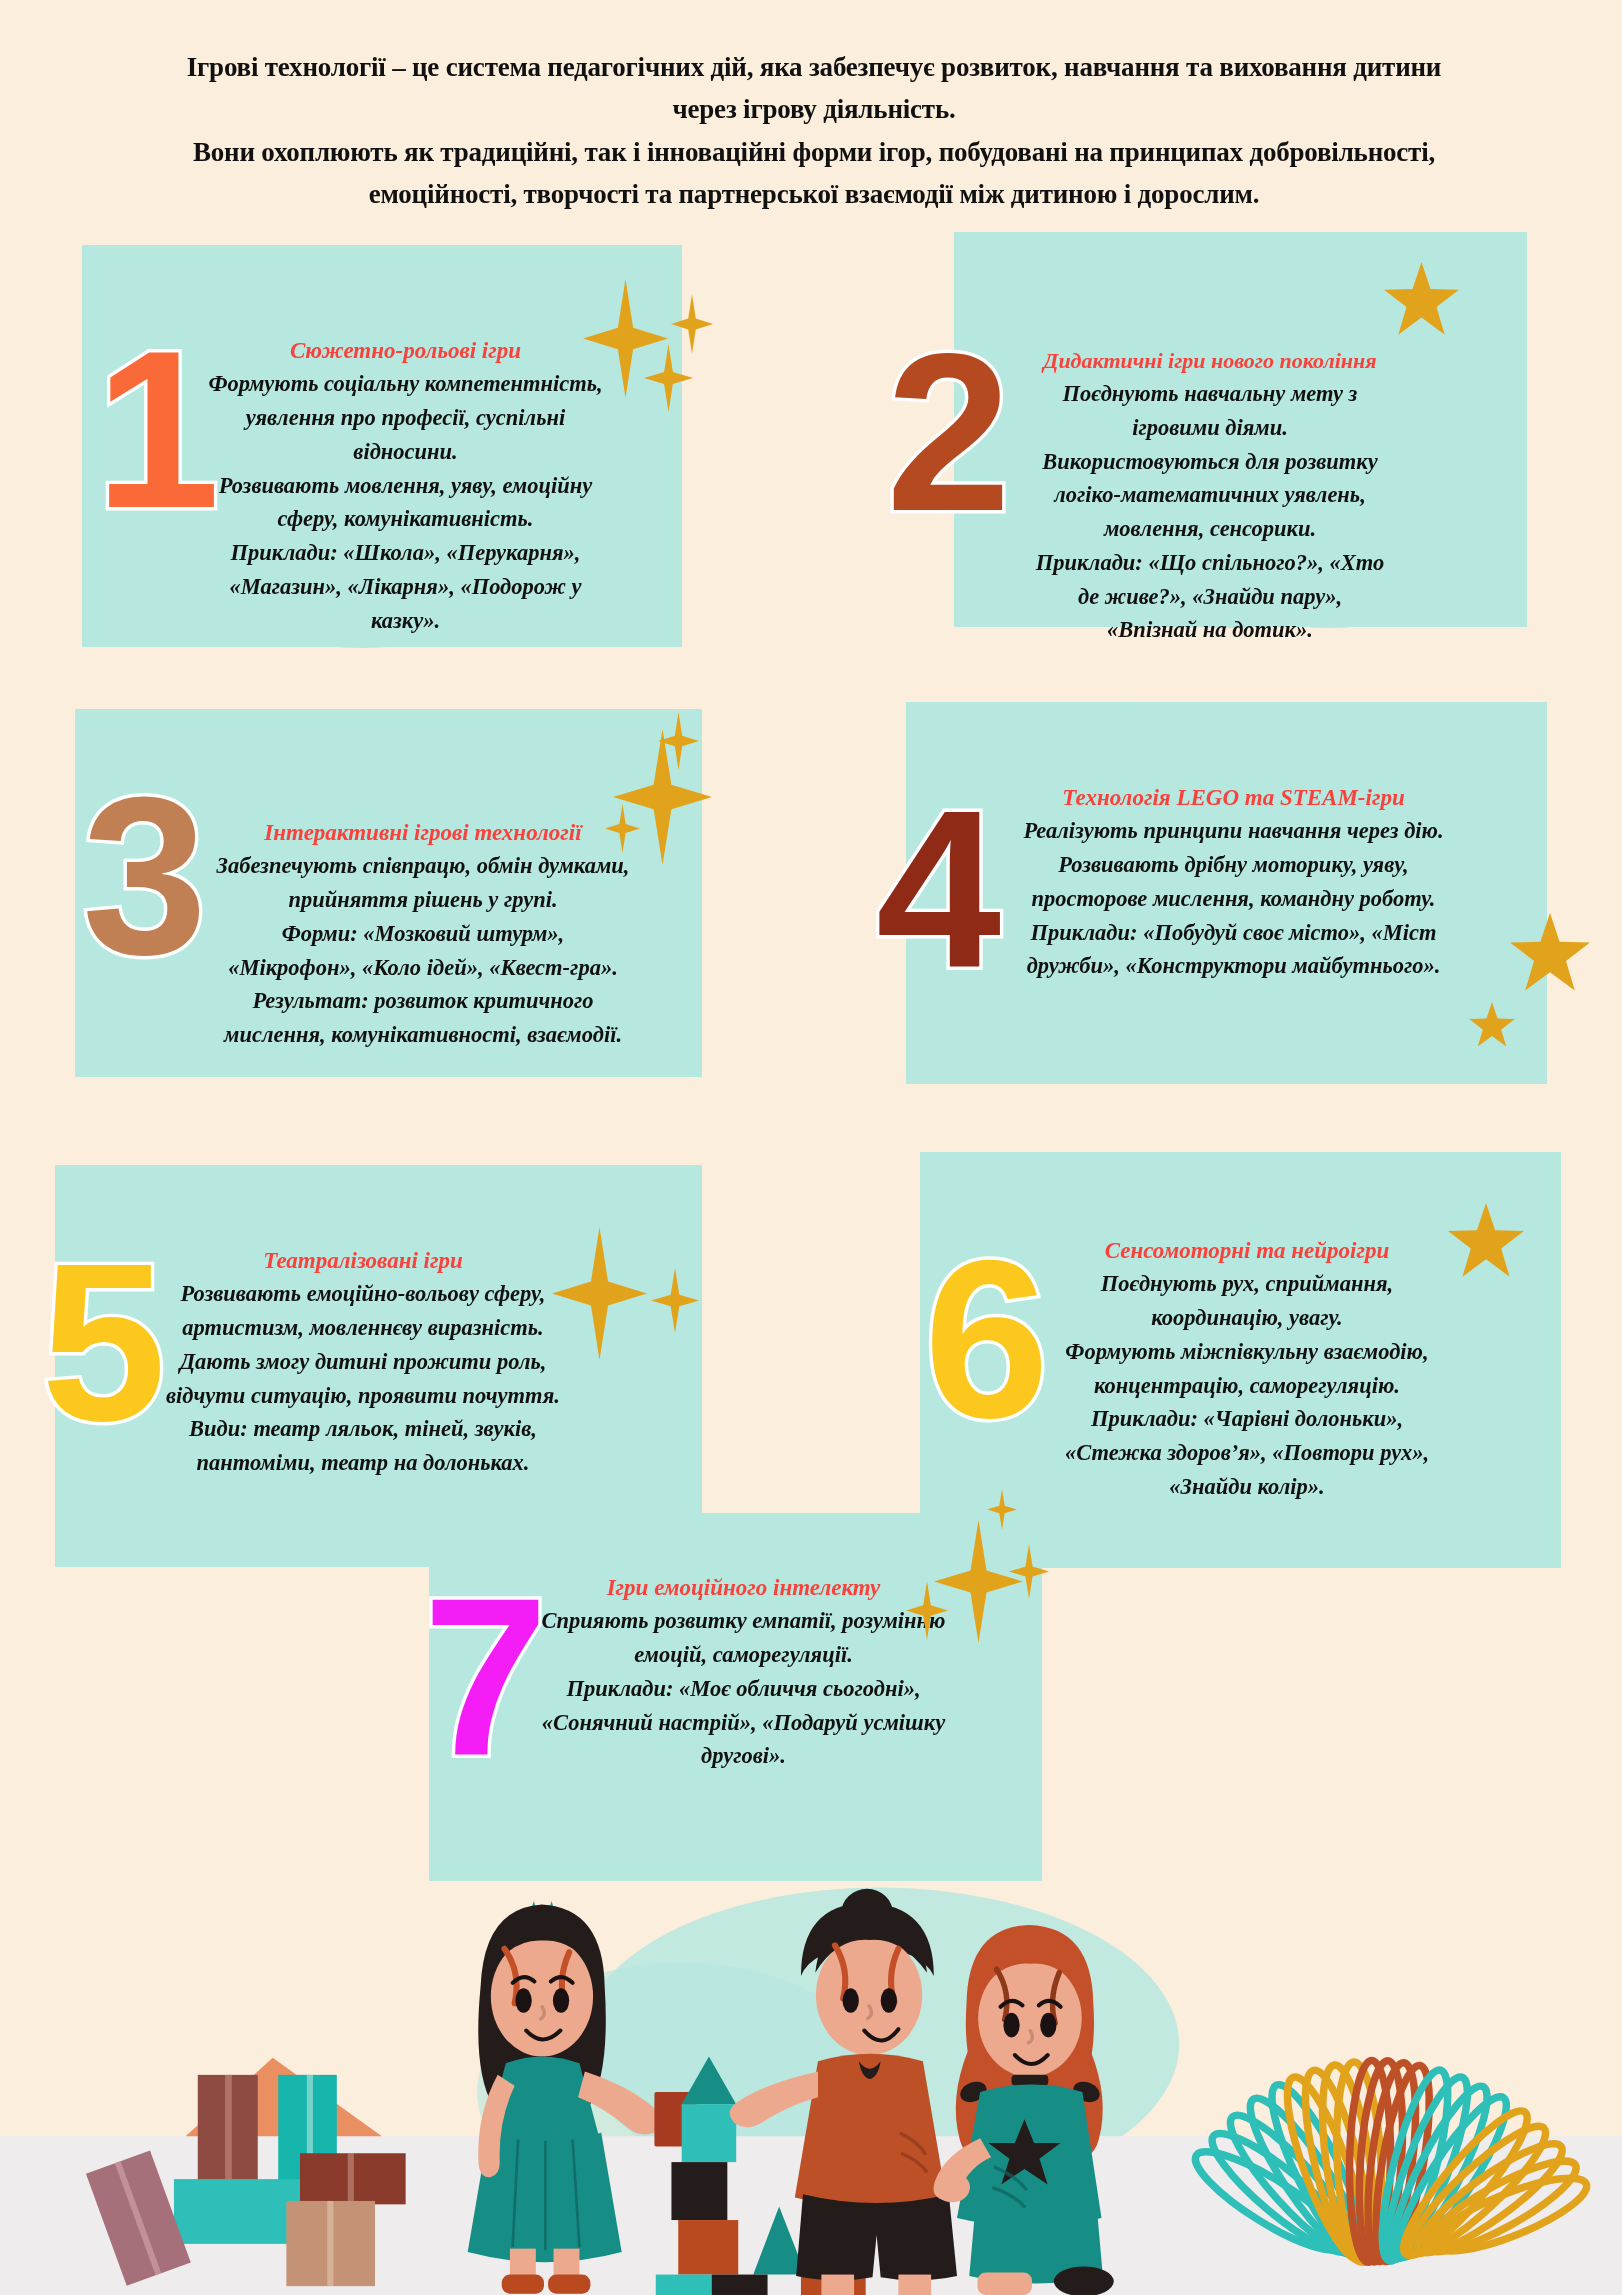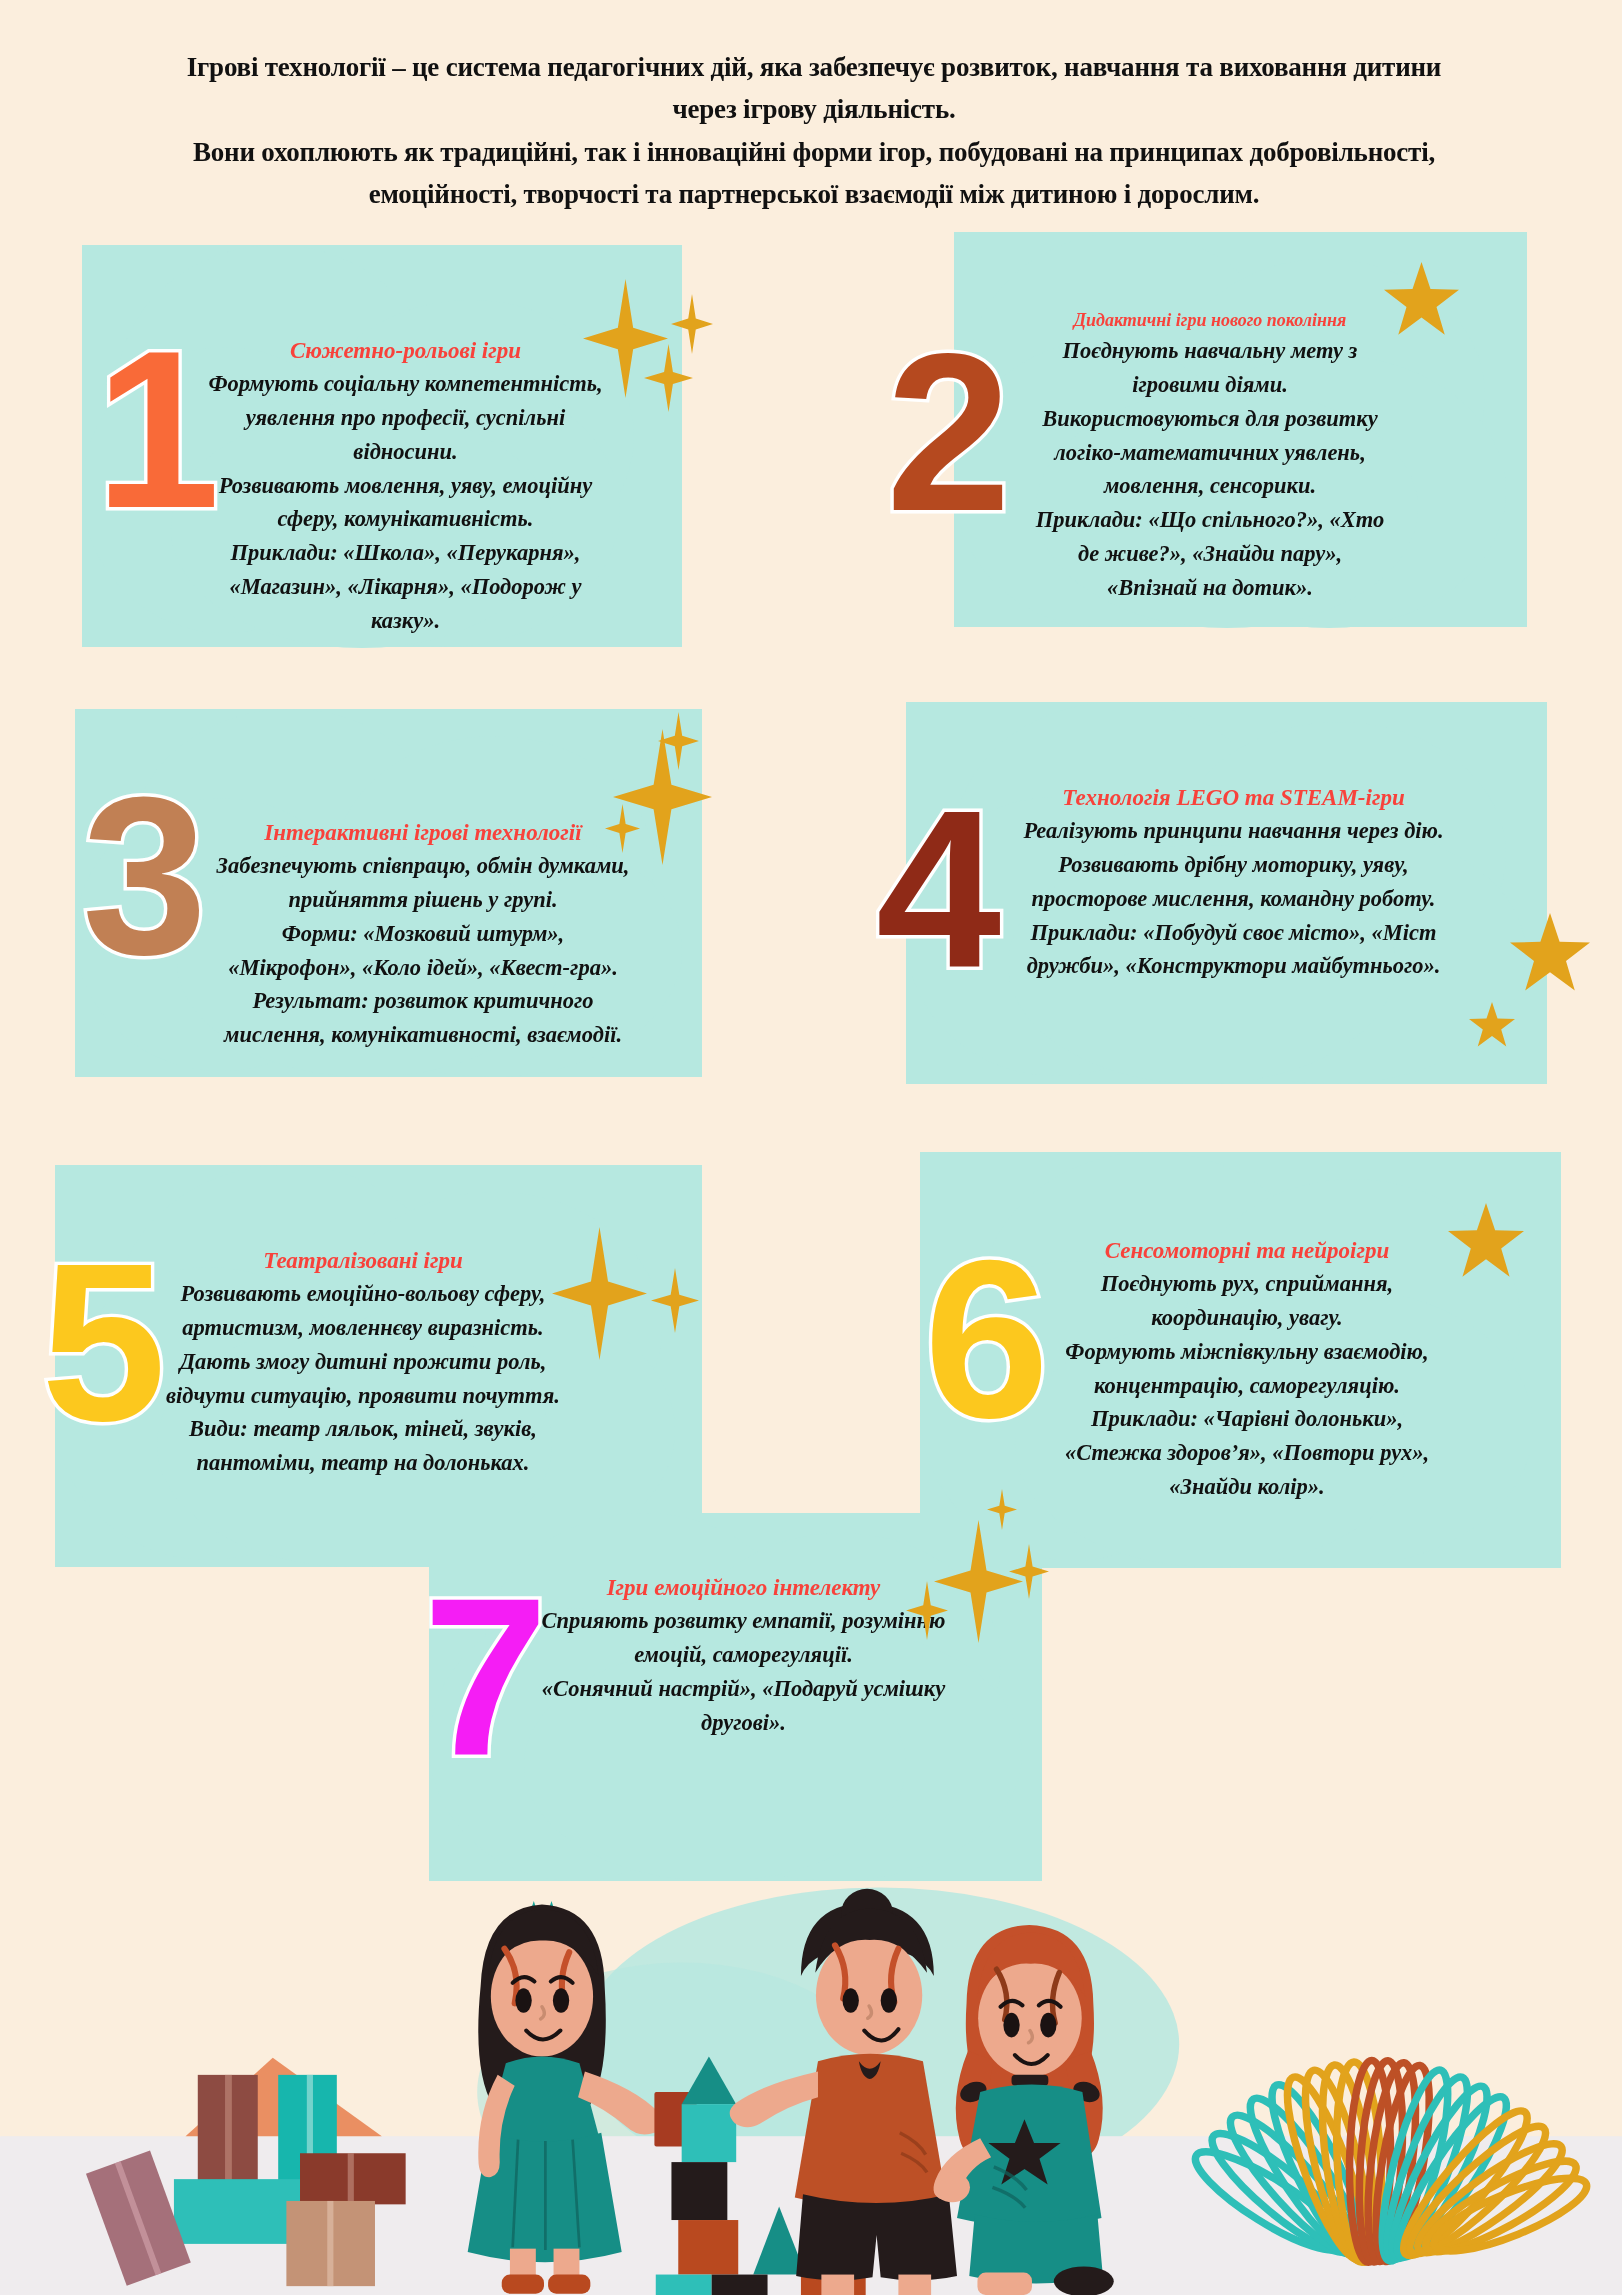--- a/index.html
+++ b/index.html
@@ -207,21 +207,21 @@
       <span>Розвивають мовлення, уяву, емоційну</span>
       <span>сферу, комунікативність.</span>
       <span>Приклади: «Школа», «Перукарня»,</span>
       <span>«Магазин», «Лікарня», «Подорож у</span>
       <span>казку».</span>
     </div>
   </div>
 
   <div class="num" style="left:886px; top:320px; color:#b5491f;">2</div>
   <div class="card" style="left:968px; top:310px; width:484px;">
-    <div class="title" style="font-size:18px;">Дидактичні ігри нового покоління</div>
+    <div class="title" style="font-size:22px;margin-top:38px;">Дидактичні ігри нового покоління</div>
     <div class="body">
       <span>Поєднують навчальну мету з</span>
       <span>ігровими діями.</span>
       <span>Використовуються для розвитку</span>
       <span>логіко-математичних уявлень,</span>
       <span>мовлення, сенсорики.</span>
       <span>Приклади: «Що спільного?», «Хто</span>
       <span>де живе?», «Знайди пару»,</span>
       <span>«Впізнай на дотик».</span>
     </div>
@@ -278,20 +278,21 @@
       <span>«Знайди колір».</span>
     </div>
   </div>
 
   <div class="num" style="left:423px; top:1564px; color:#f51df5;">7</div>
   <div class="card" style="left:498px; top:1574px; width:491px;">
     <div class="title">Ігри емоційного інтелекту</div>
     <div class="body">
       <span>Сприяють розвитку емпатії, розумінню</span>
       <span>емоцій, саморегуляції.</span>
+      <span>Приклади: «Моє обличчя сьогодні»,</span>
       <span>«Сонячний настрій», «Подаруй усмішку</span>
       <span>другові».</span>
     </div>
   </div>
 
   <div class="ground"></div>
 
   <div class="illus" style="left:0px; top:1867px; width:1623px; height:428px;">
     <svg width="1623" height="428" viewBox="0 0 2381 628">
 

